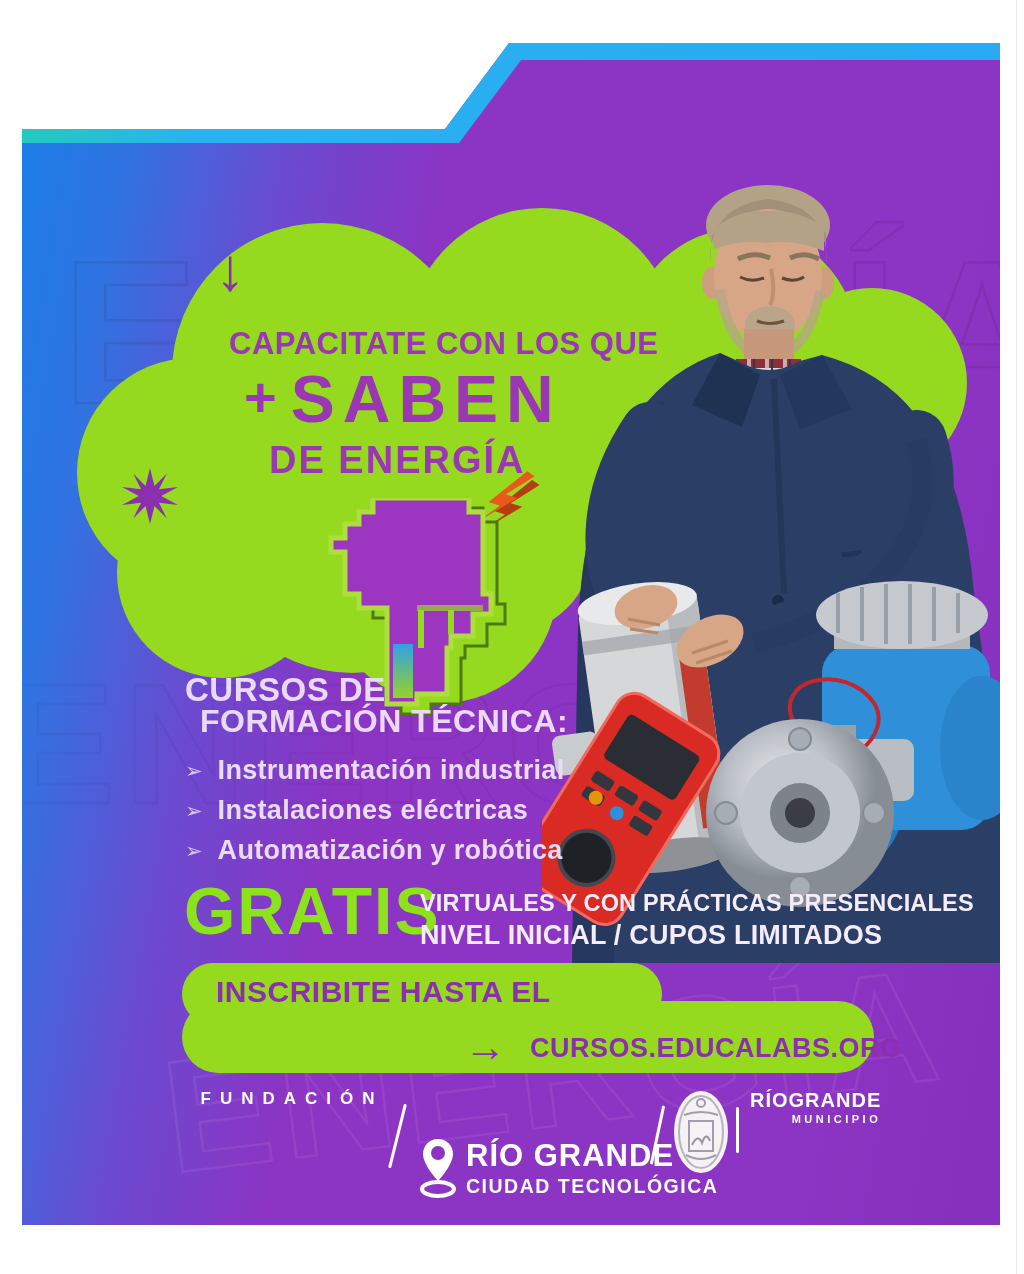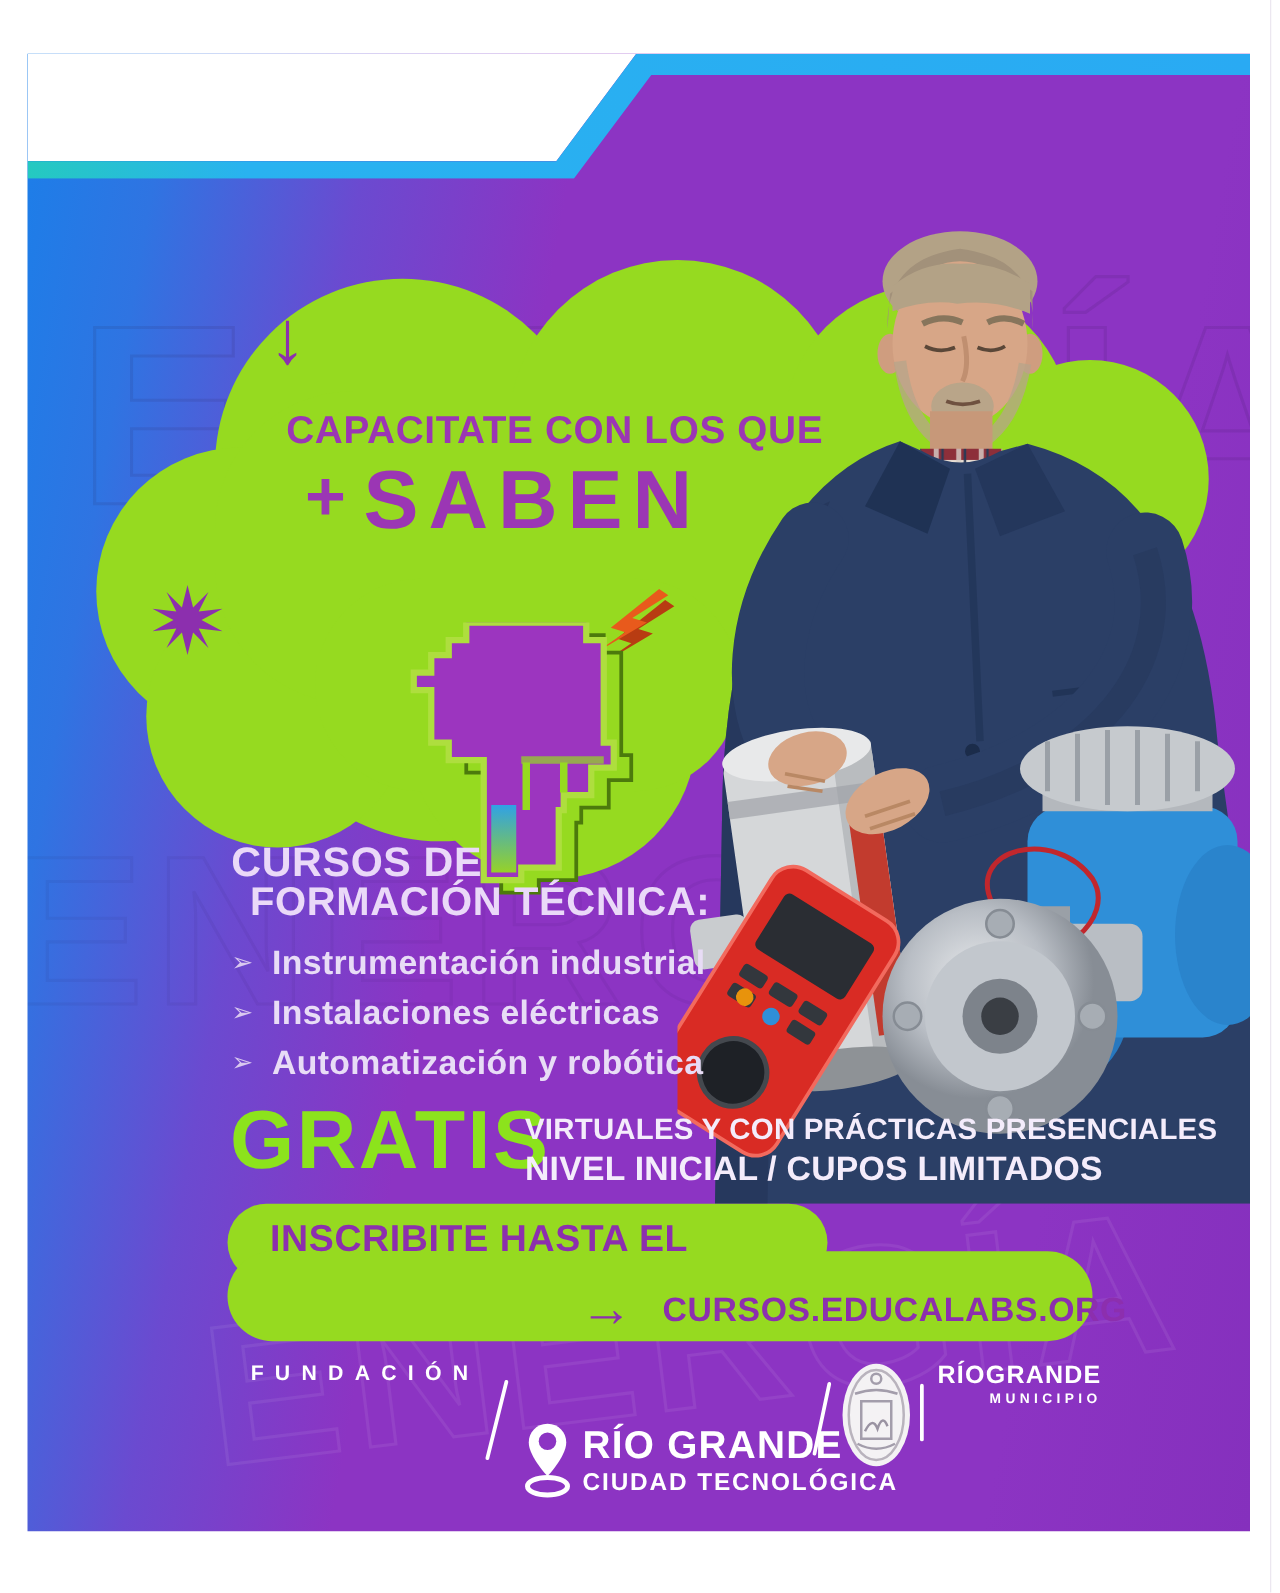--- a/index.html
+++ b/index.html
@@ -104,20 +104,21 @@
     <div class="blob-part" style="left:305px;top:430px;width:230px;height:230px"></div>
     <div class="blob-part" style="left:150px;top:270px;width:660px;height:250px;border-radius:110px"></div>
     <div class="blob-part" style="left:230px;top:420px;width:340px;height:170px;border-radius:85px"></div>
   </div>
 
   <div class="abs" id="hero-down-arrow">↓</div>
   <div class="abs" id="hero-line1">CAPACITATE CON LOS QUE</div>
   <div class="abs" id="hero-line2">
     <span class="plus">+</span><span class="big">SABEN</span>
   </div>
+  <div class="abs" id="hero-line3">DE ENERGÍA</div>
 
   <svg class="abs" style="left:100px;top:425px" width="56" height="56" viewBox="0 0 50 50">
     <path fill="#8c2fae" d="M25,0 L29,16 L40,5 L33,19 L50,17 L35,25 L50,33 L33,31 L40,45 L29,34 L25,50 L21,34 L10,45 L17,31 L0,33 L15,25 L0,17 L17,19 L10,5 L21,16 Z"></path>
   </svg>
 
   <svg class="abs" style="left:442px;top:420px" width="90" height="90" viewBox="0 0 90 90">
     <g transform="rotate(8 45 45)">
       <path fill="#b83c12" d="M64,14 L30,50 L42,52 L18,74 L58,42 L46,40 L72,18 Z"></path>
       <path fill="#e85a1c" d="M58,6 L24,42 L36,44 L12,66 L52,34 L40,32 L66,10 Z"></path>
     </g>

